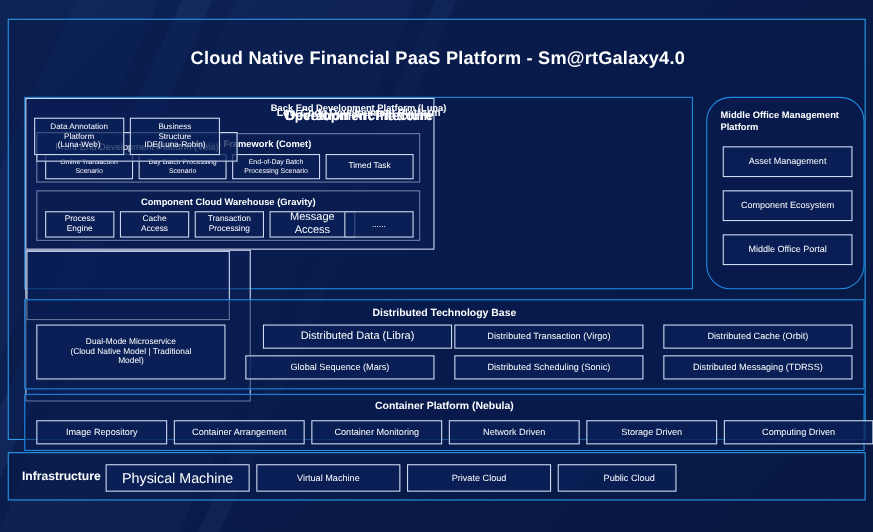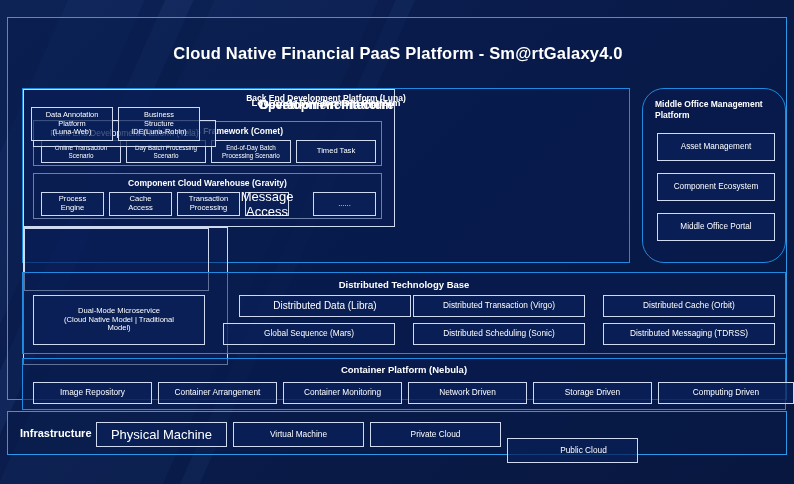--- a/index.html
+++ b/index.html
@@ -180,21 +180,21 @@
       </div>
 
       <div class="frame-dim" id="ccw-panel">
         <div class="hdr" id="ccw-title">Component Cloud Warehouse (Gravity)</div>
         <div class="chip" style="left:7px;  top:18px; width:63px; height:24px; font-size:7.6px;">Process
 Engine</div>
         <div class="chip" style="left:75px; top:18px; width:63px; height:24px; font-size:7.6px;">Cache
 Access</div>
         <div class="chip" style="left:143px;top:18px; width:63px; height:24px; font-size:7.6px;">Transaction
 Processing</div>
-        <div class="chip" style="left:211px;top:18px; width:44px; height:24px; font-size:13px;">Message
+        <div class="chip" style="left:211px;top:18px; width:78px; height:24px; font-size:10px;">Message
 Access</div>
         <div class="chip" style="left:279px;top:18px; width:63px; height:24px; font-size:7.6px;">......</div>
       </div>
     </div>
 
     <div id="dev-panel">
       <div class="hdr" id="dev-title">Development Platform</div>
 
       <div class="chip" id="fe-chip">Front End Development Platform (Vela)</div>
 
@@ -243,14 +243,14 @@
     <div class="chip" style="left:635px; top:23px; width:136px; height:22px; font-size:8.3px;">Computing Driven</div>
   </div>
 
 </div>
 
 <div id="infra-panel">
   <div id="infra-label">Infrastructure</div>
   <div class="chip" style="left:88px;  top:10px; width:131px; height:25px; font-size:13px;">Physical Machine</div>
   <div class="chip" style="left:225px; top:10px; width:131px; height:25px; font-size:8.3px;">Virtual Machine</div>
   <div class="chip" style="left:362px; top:10px; width:131px; height:25px; font-size:8.3px;">Private Cloud</div>
-  <div class="chip" style="left:499px; top:26px; width:131px; height:25px; font-size:8.3px;padding-left:24px;">Public Cloud</div>
+  <div class="chip" style="left:499px; top:10px; width:108px; height:25px; font-size:8.3px;padding-left:24px;">Public Cloud</div>
 </div>
 
 </body></html>

